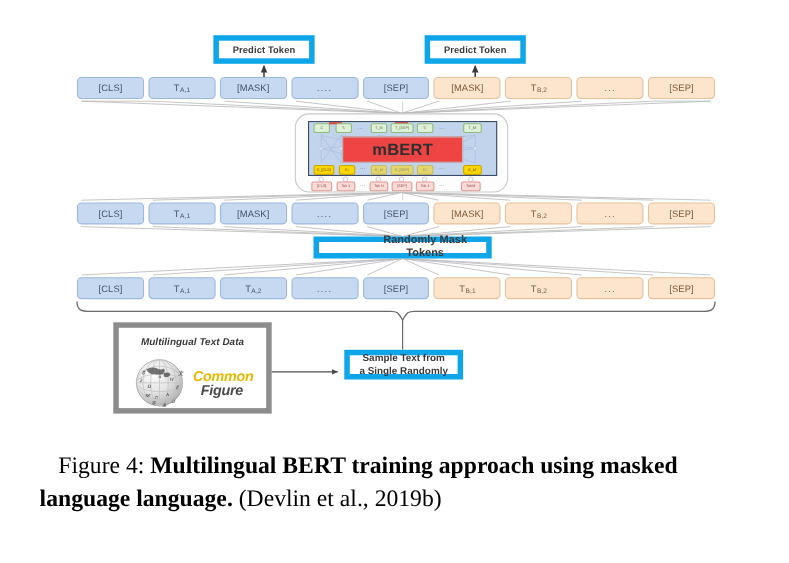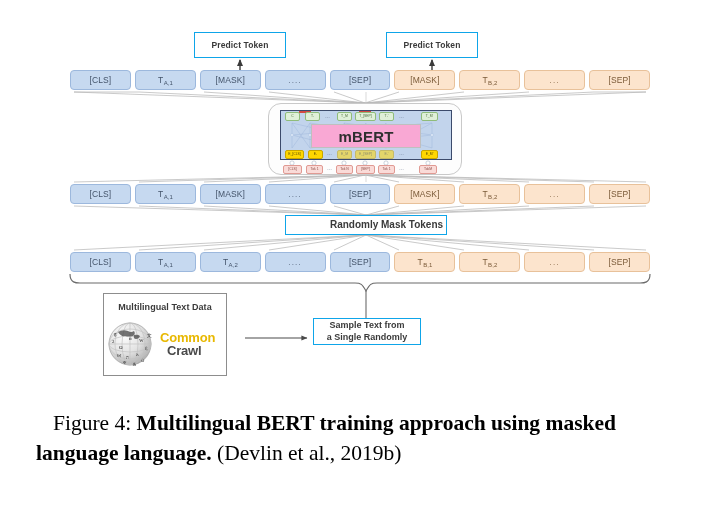--- a/index.html
+++ b/index.html
@@ -24,21 +24,21 @@
     position: absolute; left: 0; top: 0;
     width: 717px; height: 400px;
     pointer-events: none;
   }
 
   
   .plainbox {
     position: absolute;
     box-sizing: border-box;
     background: #ffffff;
-    border: 1px solid #0ea5e9;
+    border: 5px solid #0ea5e9;
     display: flex;
     align-items: center;
     justify-content: center;
     text-align: center;
     color: #3a3a3a;
     font-weight: bold;
     line-height: 1.25;
   }
 
   .predict-box {
@@ -56,36 +56,37 @@
 
   .sample-box {
     left: 313px; top: 318px;
     width: 108px; height: 27px;
     font-size: 9px;
     padding: 0 4px;
   }
 
   .data-box {
     left: 103px; top: 293px;
-    width: 124px; height: 83px;
+    width: 144px; height: 83px;
     display: block;
     border-color: #8d8d8d;
+    font-style: italic;
   }
   .data-box .data-title {
     font-size: 9px;
     font-weight: bold;
     color: #3a3a3a;
     text-align: center;
     margin-top: 8px;
     letter-spacing: .05px;
   }
   .data-logo {
     display: flex;
     align-items: center;
-    justify-content: flex-start;
+    justify-content: center;
     margin-top: 5px;
     gap: 4px;
   }
   .cc-words {
     display: flex;
     flex-direction: column;
     align-items: flex-start;
     line-height: 1.05;
   }
   .cc-common {
@@ -195,21 +196,21 @@
     position: absolute;
     left: 1px; top: 10px;
     width: 170px; height: 29px;
     opacity: .55;
   }
   .mb-label {
     position: absolute;
     left: 42px; top: 20px;
     width: 110px; height: 24px;
     box-sizing: border-box;
-    background: #f9a8d4;
+    background: #ef4444;
     border: 1px solid #bfbfbf;
     display: flex;
     align-items: center;
     justify-content: center;
     font-size: 15px;
     font-weight: bold;
     color: #2f2f2f;
     letter-spacing: .2px;
   }
   .mb-circles { position: absolute; left: 11px; top: 56px; width: 172px; height: 6px; }
@@ -505,21 +506,21 @@
           <text x="32" y="38">አ</text>
           <text x="19" y="46">ক</text>
           <text x="28" y="47">ぁ</text>
           <text x="37" y="43">ن</text>
           <text x="10" y="18">ह</text>
           <text x="43" y="19">文</text>
         </g>
       </svg>
       <div class="cc-words">
         <span class="cc-common">Common</span>
-        <span class="cc-crawl">Crawl</span>
+        <span class="cc-crawl">Figure</span>
       </div>
     </div>
   </div>
 
   <div class="plainbox sample-box">
     <span>
       <span>Sample Text from</span><br>
       <span>a Single Randomly</span>
     </span>
   </div>

